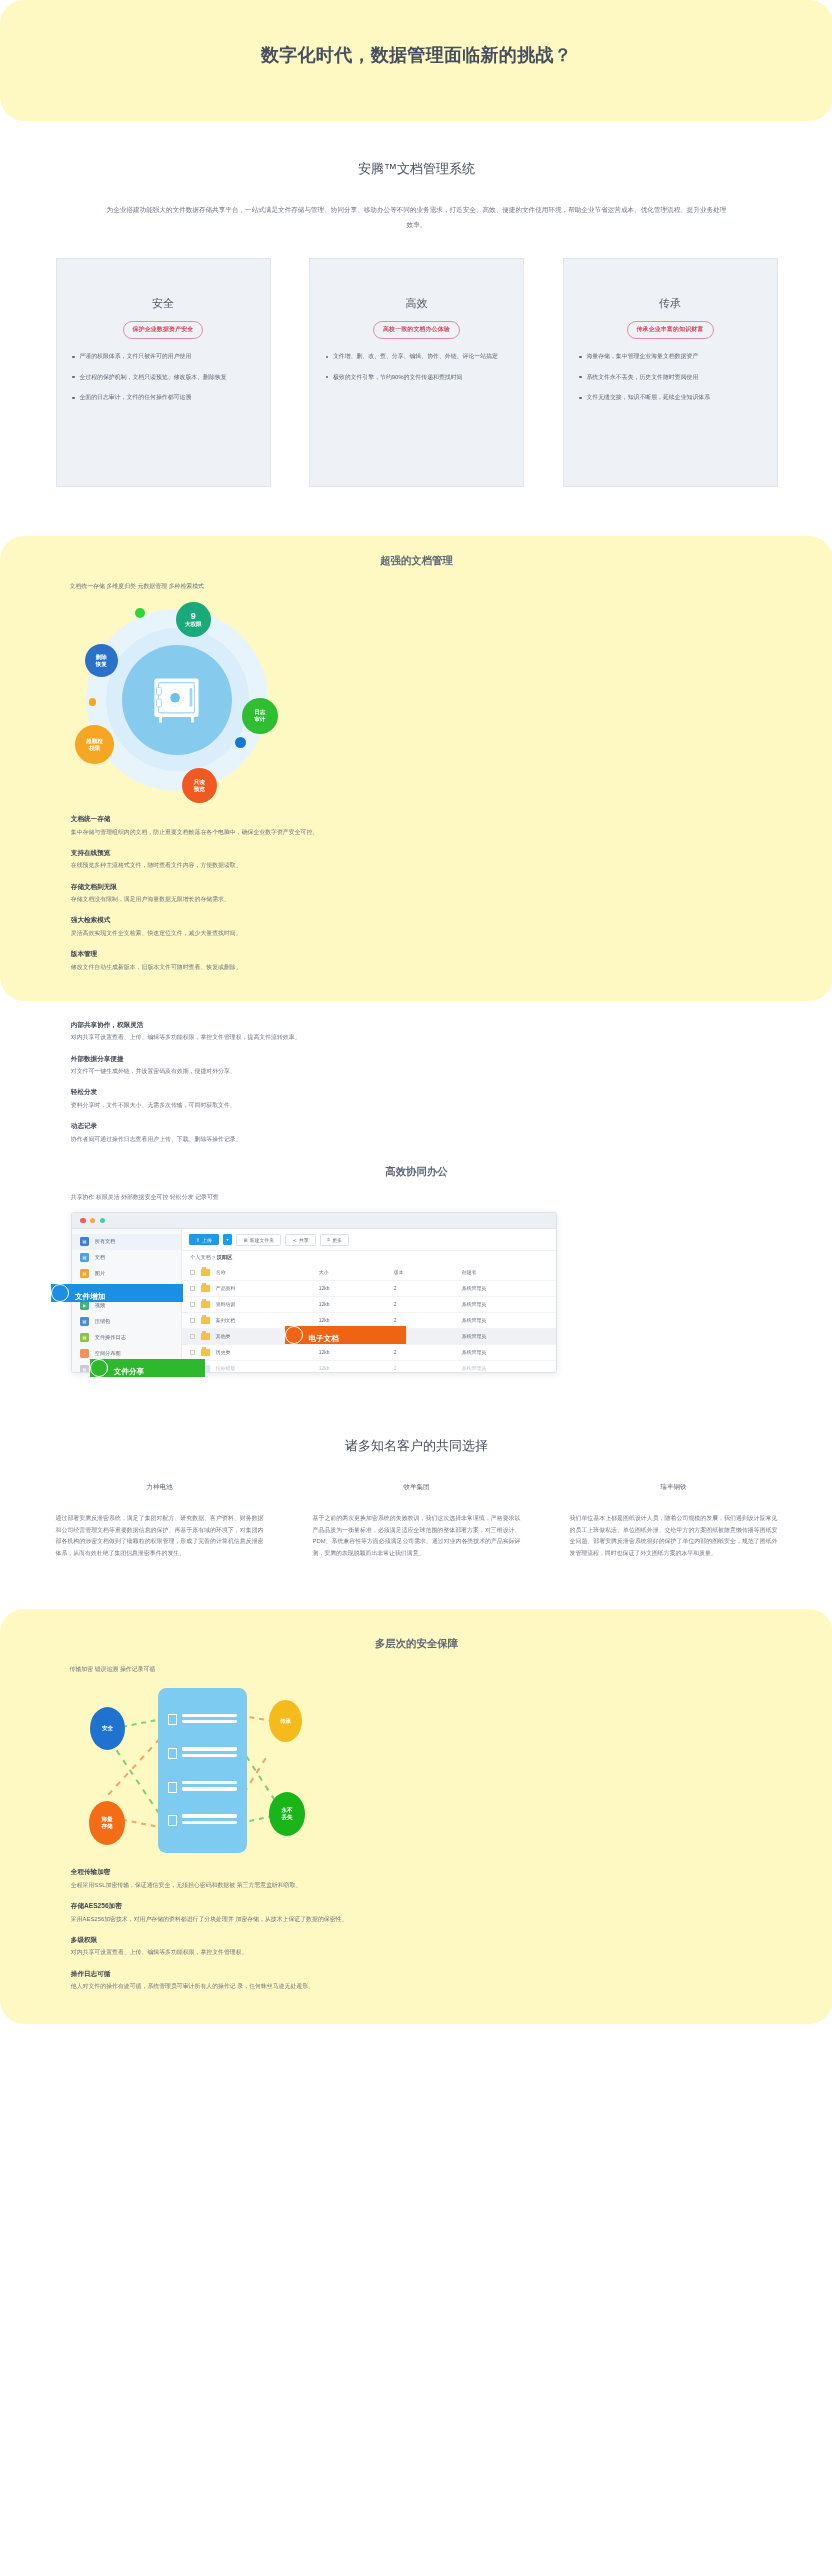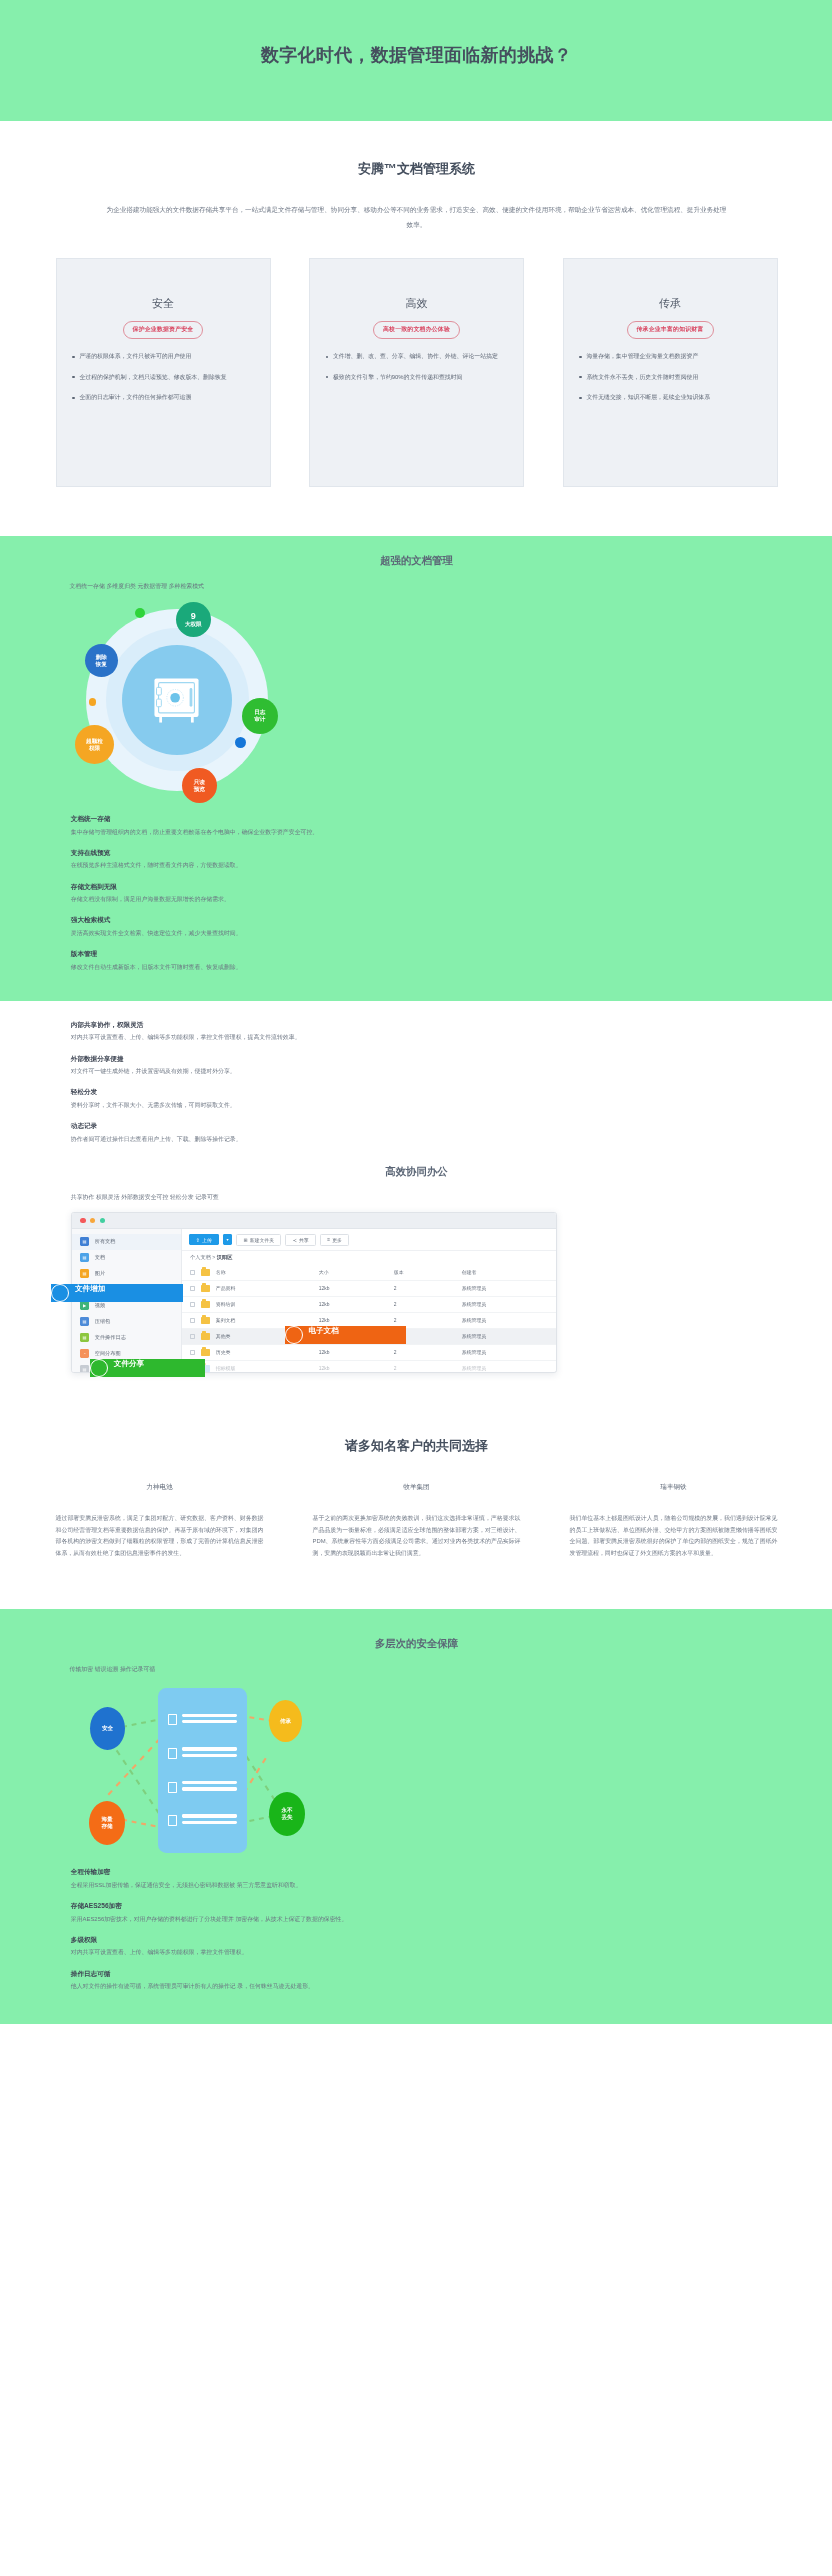--- a/index.html
+++ b/index.html
@@ -6,41 +6,41 @@
   html, body {
     width: 833px;
     font-family: "Liberation Sans", "DejaVu Sans", sans-serif;
     background: #ffffff;
     color: #4a5568;
   }
   .page { width: 833px; position: relative; overflow: hidden; }
 
   
   .sec { width: 833px; position: relative; }
-  .sec-grey { background: #86efac; }
+  .sec-grey { background: #fef9c3; border-radius: 24px; }
   .sec-white { background: #ffffff; }
 
   .inner { width: 722px; margin: 0 auto; position: relative; }
 
   
   .hero { padding: 43px 0 54px; }
   .hero-title {
     font-size: 18px; font-weight: bold; color: #454f5e;
     text-align: center; letter-spacing: 0.3px;
   }
   .hero-sub {
     margin: 36px auto 0; width: 625px;
     font-size: 7.3px; line-height: 2.35; color: #6d7684;
     text-align: center;
   }
 
   
   .product { padding: 39px 0 49px; }
   .sec-title {
-    font-size: 13px; font-weight: bold; color: #454f5e; text-align: center;
+    font-size: 13px; font-weight: normal; color: #454f5e; text-align: center;
   }
   .product-sub {
     margin: 23.6px auto 0; width: 625px;
     font-size: 6.6px; line-height: 2.4; color: #6d7684; text-align: center;
   }
   .cards {
     display: flex; justify-content: space-between;
     margin-top: 25px;
   }
   .card {
@@ -172,21 +172,21 @@
     content: ""; position: absolute; left: 0.7px; top: -1.4px;
     width: 4.2px; height: 2.1px; border-radius: 0.7px 0.7px 0 0; background: #f5c243;
   }
   .folder.w { background: #9ec9f0; }
   .c-name { width: 103px; }
   .c-size { width: 75px; }
   .c-ver  { width: 68px; }
   .c-owner{ flex: 1; }
 
   .tag {
-    position: absolute; display: flex; align-items: flex-start;
+    position: absolute; display: flex; align-items: flex-end;
     height: 18px; color: #fff; font-size: 7.6px; font-weight: bold;
     padding-right: 11px; white-space: nowrap;
   }
   .tag .knob {
     width: 18px; height: 18px; border-radius: 50%; flex: none;
     margin-right: 5.6px; border: 1.4px solid #fff;
   }
 
   
   .security { padding: 28px 0 32px; }

